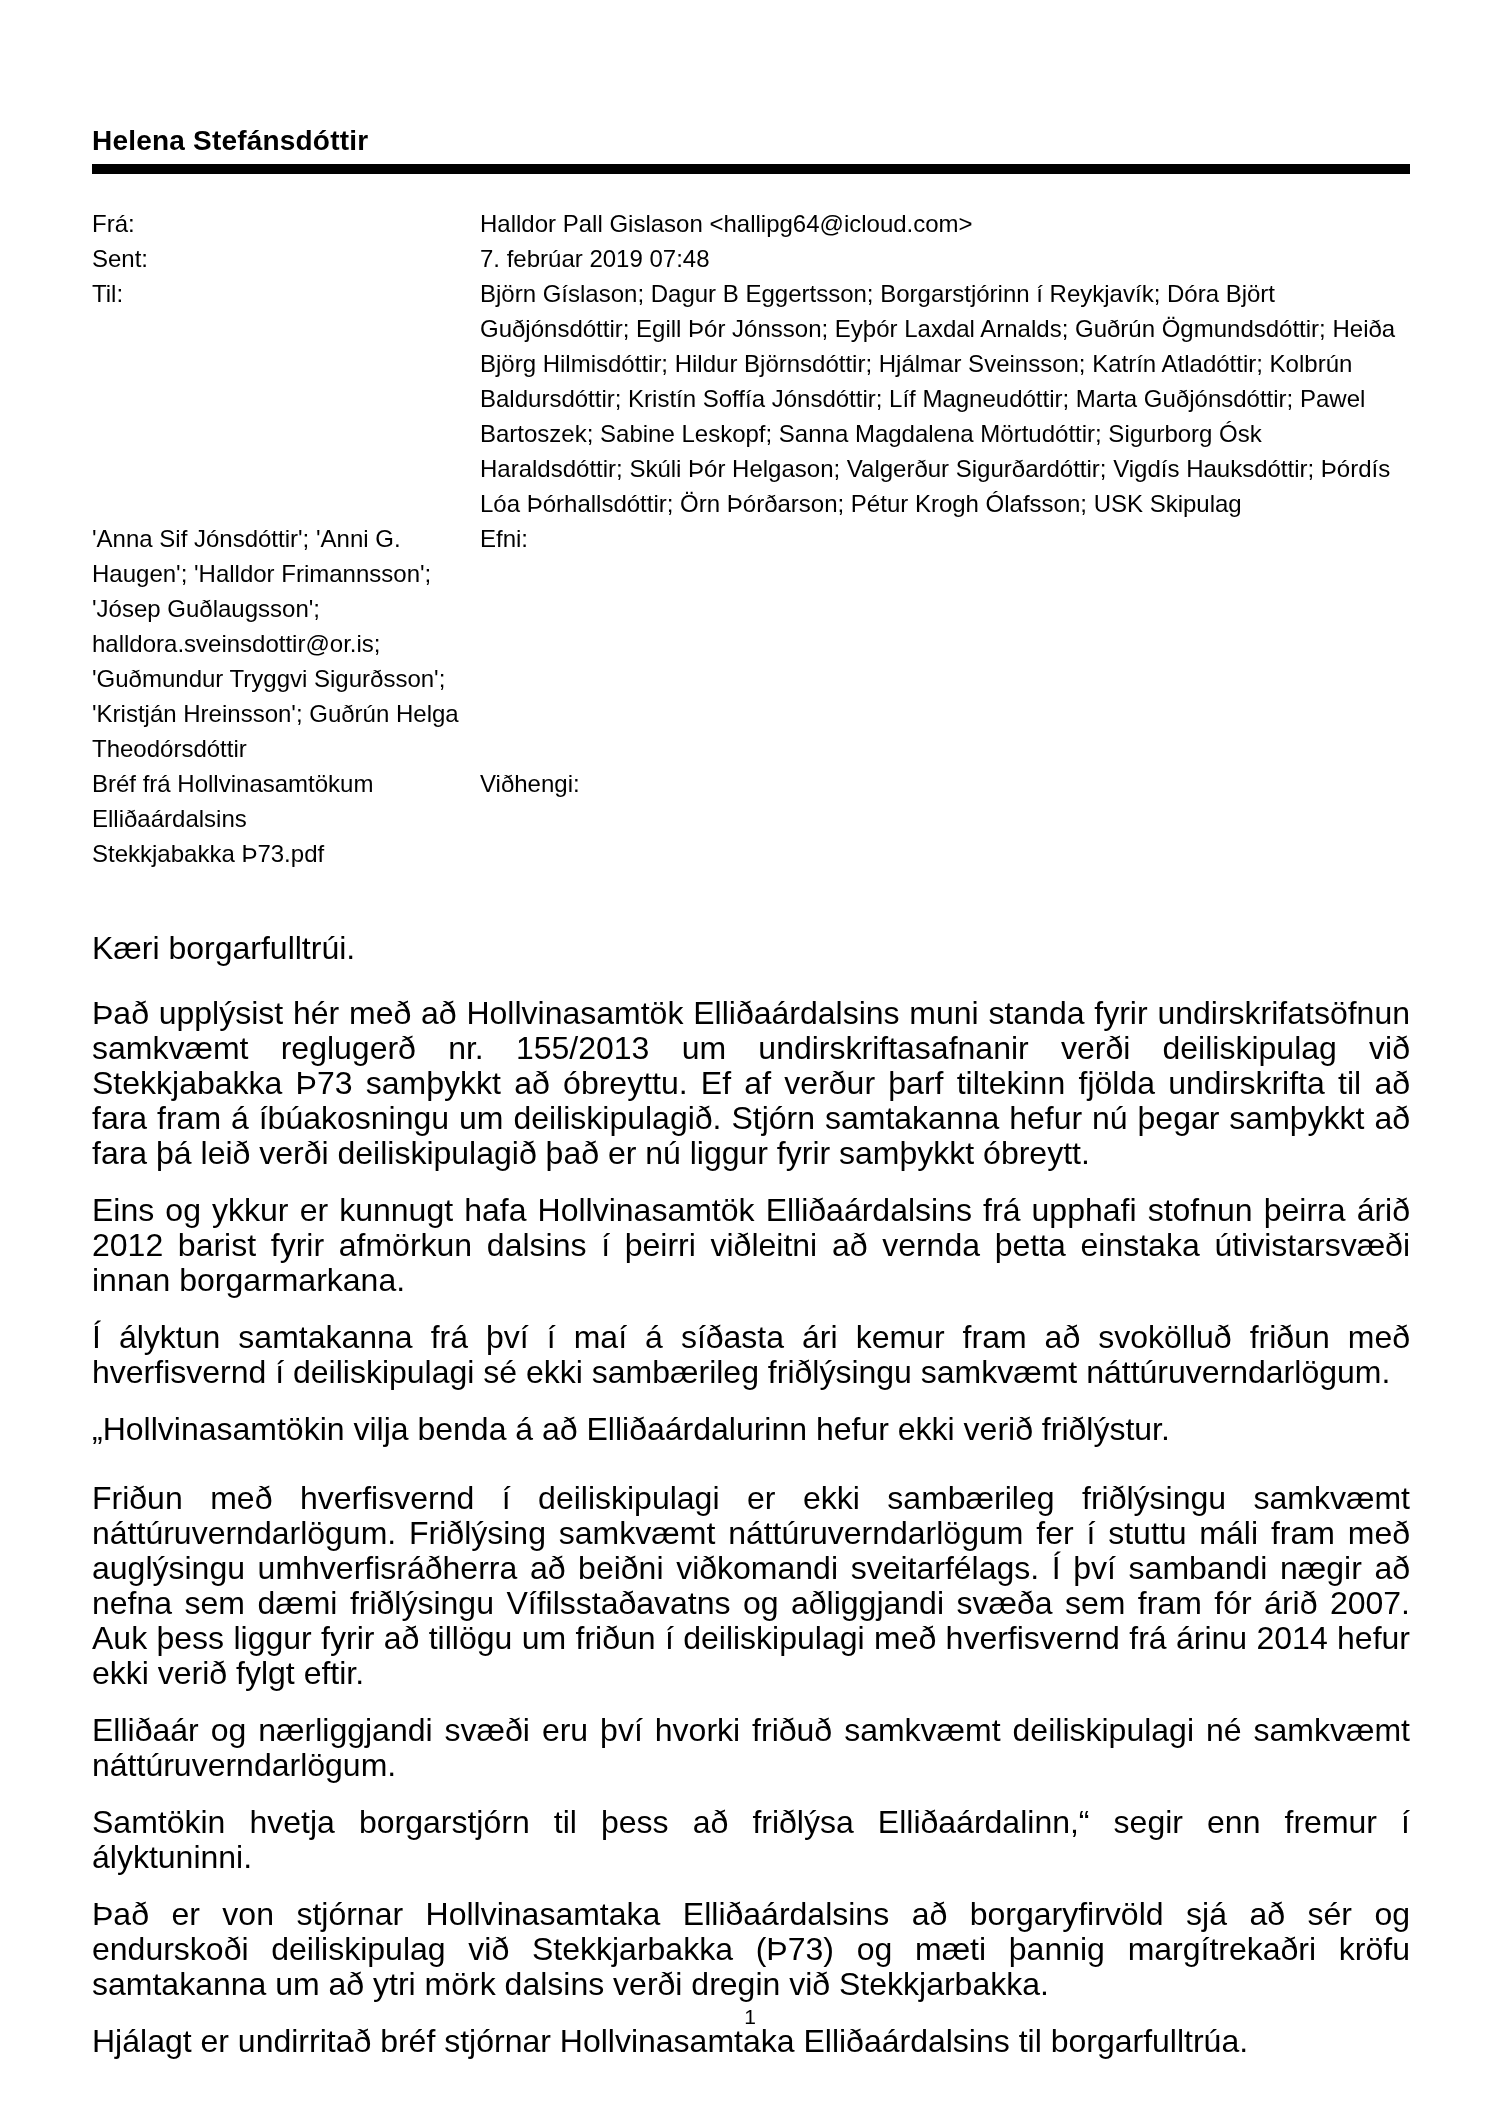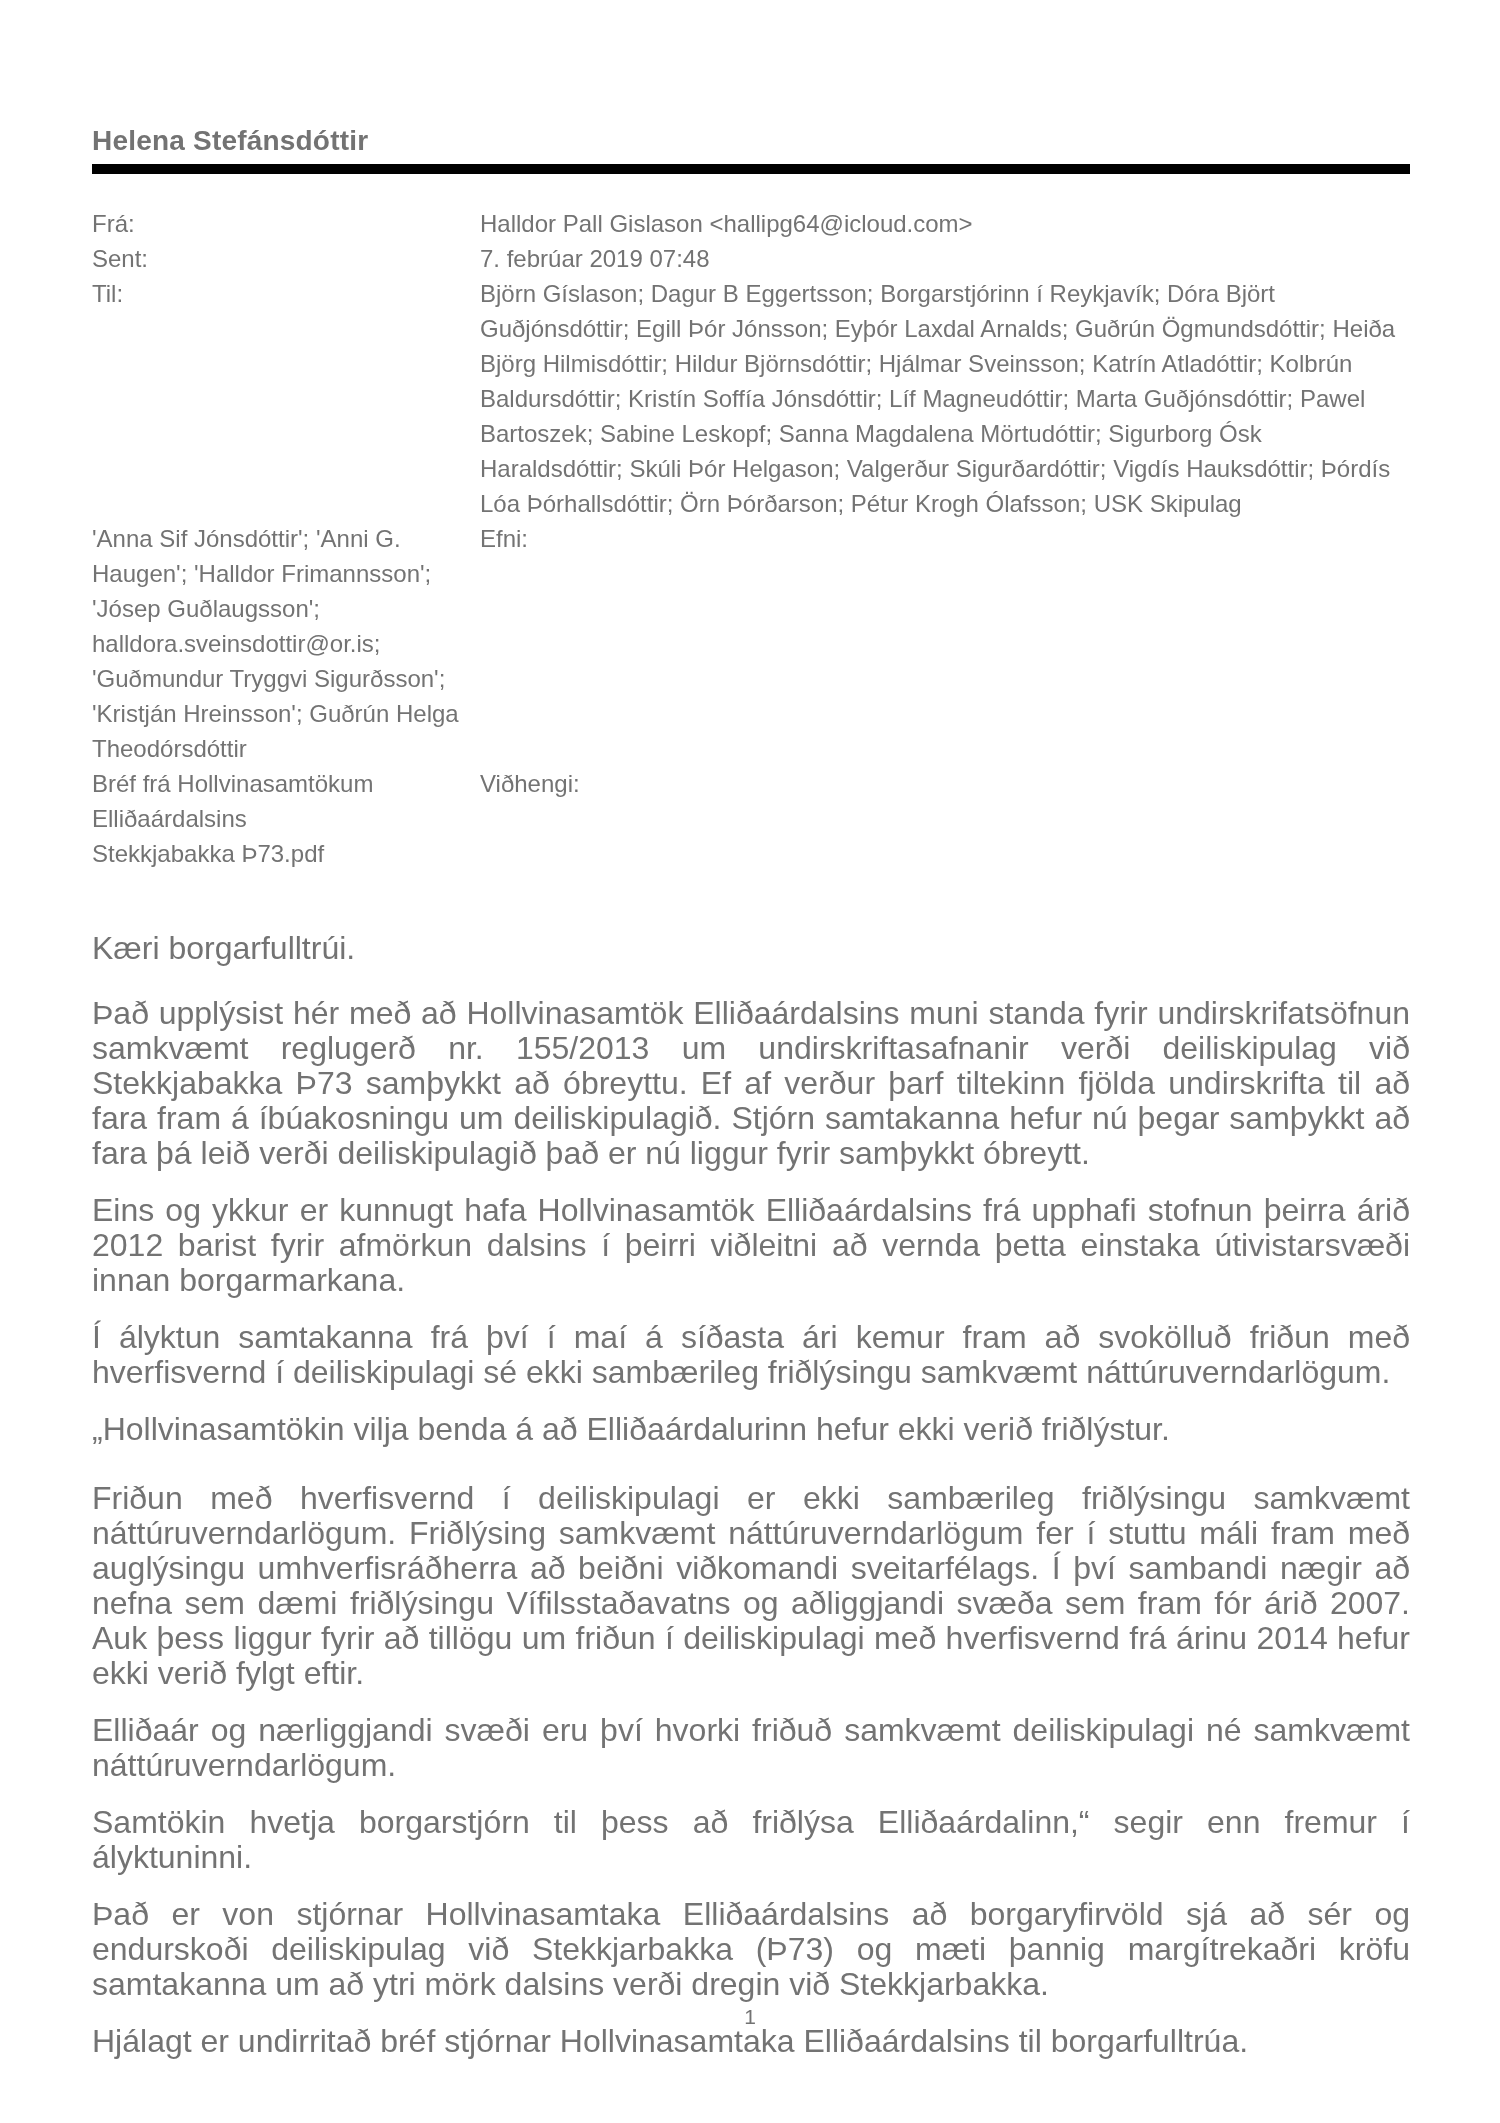--- a/index.html
+++ b/index.html
@@ -5,21 +5,21 @@
   html, body {
     margin: 0;
     padding: 0;
     background: #ffffff;
   }
   .page {
     position: relative;
     width: 1500px;
     height: 2123px;
     background: #ffffff;
-    color: #737373;
+    color: #000000;
     font-family: "Liberation Sans", "DejaVu Sans", sans-serif;
     box-sizing: border-box;
     padding: 125px 90px 0 92px;
     overflow: hidden;
   }
   .header-name {
     font-size: 28px;
     font-weight: bold;
     letter-spacing: 0.2px;
     margin: 0 0 7px 0;

